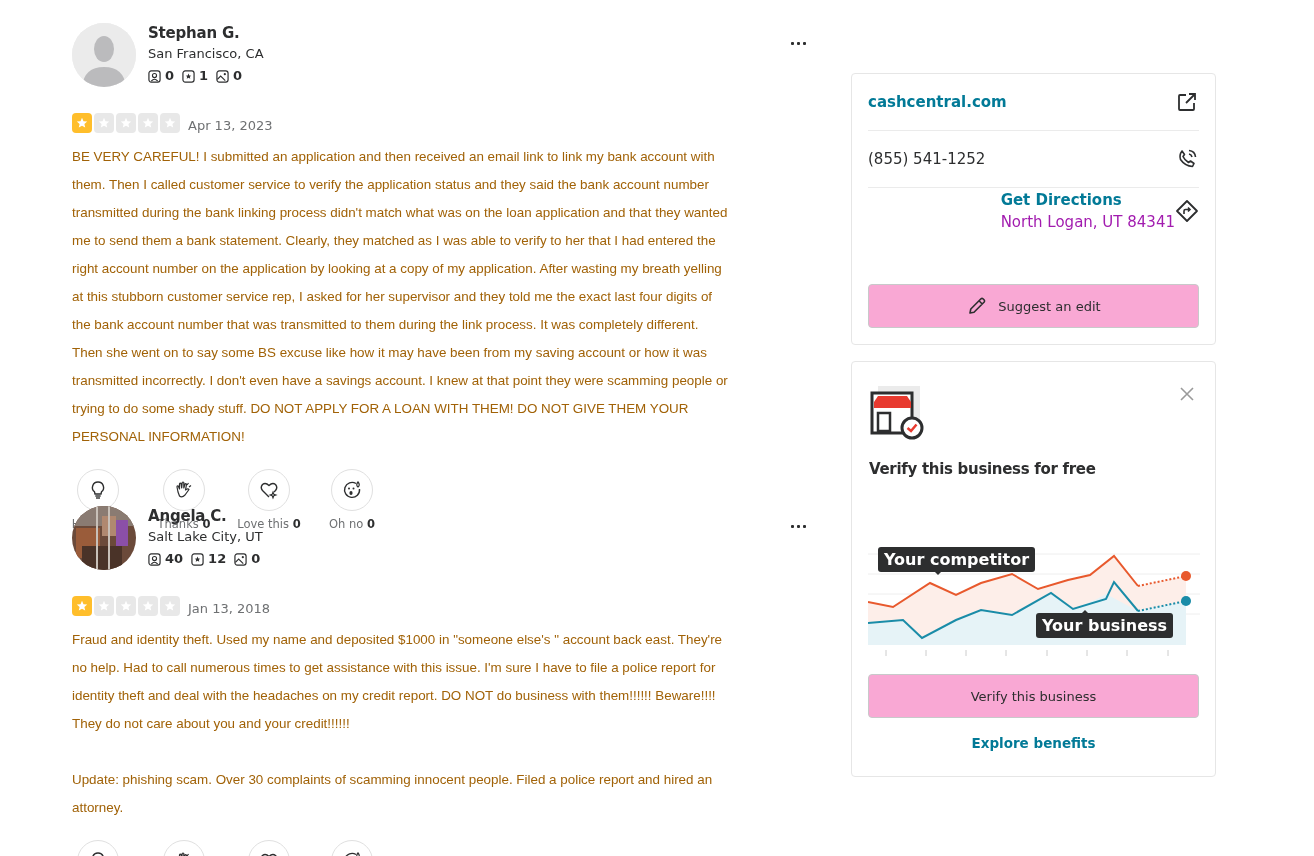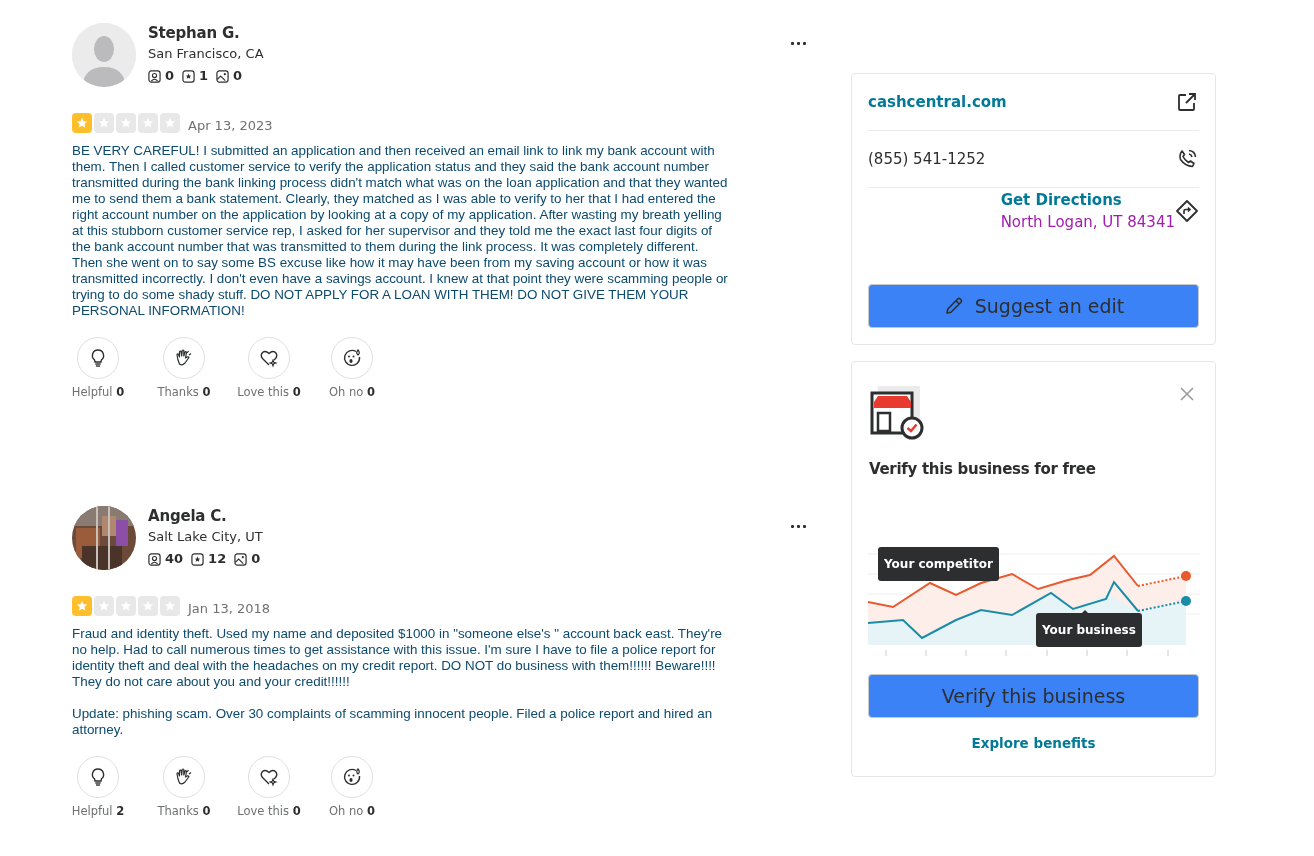--- a/index.html
+++ b/index.html
@@ -19,47 +19,47 @@
   .more-button { position: absolute; left: 714px; top: 8px; width: 24px; height: 24px; display: flex; align-items: center; justify-content: center; gap: 3px; cursor: pointer; }
   .more-button .dot { width: 3px; height: 3px; background: #2d2e2f; border-radius: 1px; }
 
   .rating-row { display: flex; align-items: flex-end; height: 22px; margin-top: 20px; }
   .stars { display: flex; gap: 2px; }
   .star { width: 20px; height: 20px; border-radius: 4px; background: #e8e8e8; display: flex; align-items: center; justify-content: center; }
   .star.filled { background: #ffbe2b; }
   .star svg { width: 12px; height: 12px; }
   .review-date { font-size: 13px; color: #6e7072; margin-left: 8px; }
 
-  .review-text { margin-top: 10px; font-size: 13px; line-height: 16px; color: #0c4a6e; white-space: pre-line; font-family: "Liberation Sans", sans-serif; font-size: 13.4px; }
+  .review-text { margin-top: 10px; font-size: 13px; line-height: 28px; color: #a16207; white-space: pre-line; font-family: "Liberation Sans", sans-serif; font-size: 13.4px; }
 
   .reactions { display: flex; margin-top: 18px; }
   .reaction { display: flex; flex-direction: column; align-items: center; margin-right: 0; cursor: pointer; }
   .reaction-circle { width: 42px; height: 42px; border-radius: 50%; border: 1px solid #e0e0e0; display: flex; align-items: center; justify-content: center; background: #fff; }
   .reaction-circle svg { width: 22px; height: 22px; }
   .reaction-label { font-size: 11.5px; color: #6e7072; margin-top: 6px; white-space: nowrap; }
   .reaction-count { font-weight: bold; color: #2d2e2f; }
 
   .card { position: absolute; left: 851px; width: 365px; border: 1px solid #e6e6e6; border-radius: 4px; background: #fff; }
   .info-card { top: 73px; height: 272px; }
   .info-row { position: absolute; left: 16px; right: 16px; display: flex; justify-content: space-between; align-items: center; }
   .divider { position: absolute; left: 16px; right: 16px; height: 1px; background: #ebebeb; }
   .link-text { color: #027a97; font-weight: bold; font-size: 15px; text-decoration: none; }
   .plain-text { font-size: 15px; color: #2d2e2f; }
   .sub-text { font-size: 15px; color: #a21caf; margin-top: 4px; }
   .icon-24 { width: 24px; height: 24px; }
 
-  .btn-outline { position: absolute; left: 16px; right: 16px; height: 44px; border: 1px solid #c8c9ca; border-radius: 4px; background: #3b82f6; display: flex; align-items: center; justify-content: center; gap: 10px; font-size: 19px; font-weight: bold; color: #2d2e2f; cursor: pointer; }
+  .btn-outline { position: absolute; left: 16px; right: 16px; height: 44px; border: 1px solid #c8c9ca; border-radius: 4px; background: #f9a8d4; display: flex; align-items: center; justify-content: center; gap: 10px; font-size: 13px; font-weight: bold; color: #2d2e2f; cursor: pointer; }
 
   .verify-card { top: 361px; height: 416px; }
   .close-icon { position: absolute; right: 20px; top: 24px; width: 16px; height: 16px; cursor: pointer; }
   .store-icon { position: absolute; left: 18px; top: 24px; width: 58px; height: 54px; }
   .verify-title { position: absolute; left: 17px; top: 98px; font-size: 15px; font-weight: bold; color: #2d2e2f; letter-spacing: -0.3px; }
   .verify-sub { position: absolute; left: 16px; top: 129px; font-size: 13.5px; color: #2d2e2f; }
   .chart-wrap { position: absolute; left: 16px; top: 180px; width: 332px; height: 115px; }
-  .tooltip { position: absolute; background: #2d2e2f; color: #fff; font-size: 12px; font-weight: bold; padding: 10px 6px; border-radius: 3px; white-space: nowrap; }
+  .tooltip { position: absolute; background: #2d2e2f; color: #fff; font-size: 16px; font-weight: bold; padding: 3px 6px; border-radius: 3px; white-space: nowrap; }
   .explore-link { position: absolute; left: 0; right: 0; top: 373px; text-align: center; color: #027a97; font-weight: bold; font-size: 13.5px; cursor: pointer; }
 </style>
 </head>
 <body>
 
 <div class="review" style="top:23px;">
   <div class="review-header">
     <div class="avatar avatar-default">
       <svg width="64" height="64" viewBox="0 0 64 64">
         <rect width="64" height="64" fill="#ebebeb"></rect>

